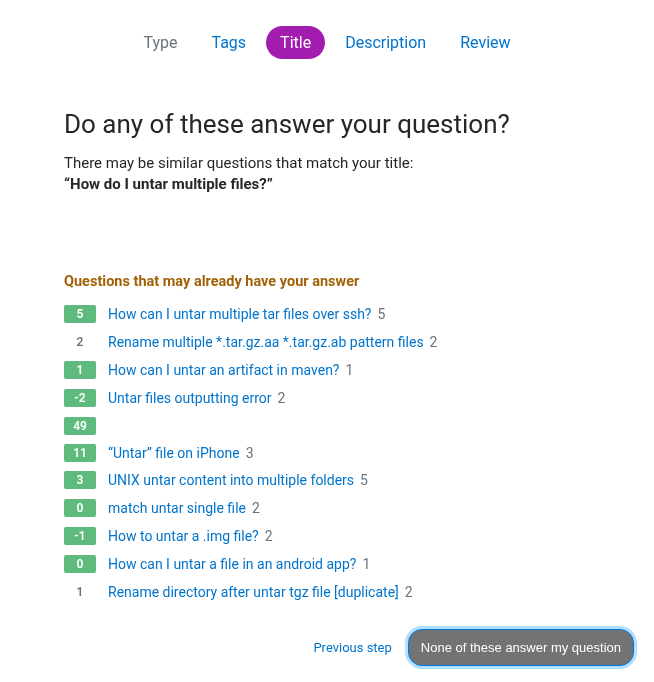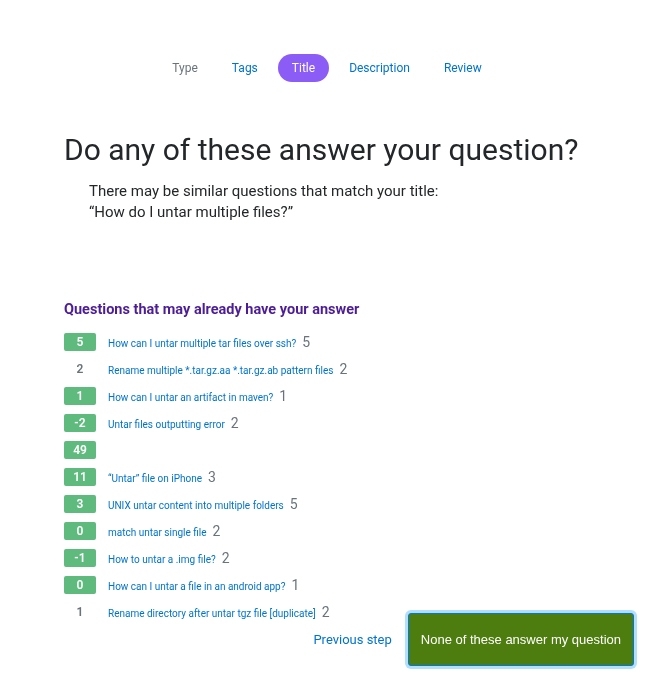--- a/index.html
+++ b/index.html
@@ -11,51 +11,49 @@
     height: 682px;
     overflow: hidden;
   }
   .tabs {
     display: flex;
     justify-content: center;
     gap: 6px;
     padding: 26px 0 10px 0;
   }
   .tab {
-    font-size: 12px;
+    font-size: 16px;
     padding: 7px 14px;
     border-radius: 999px;
     color: #0074cc;
     cursor: pointer;
-    margin-top: 28px;
   }
   .tab.disabled { color: #6a737c; cursor: default; }
-  .tab.active { background: #8b5cf6; color: #fff; text-align: right; }
+  .tab.active { background: #a21caf; color: #fff; text-align: right; }
   .main {
     padding: 40px 64px 0 64px;
   }
   h1.heading {
-    font-size: 30px;
+    font-size: 26px;
     font-weight: 400;
     margin-bottom: 14px;
     color: #242729;
   }
   .subtext {
     font-size: 15px;
     color: #242729;
     line-height: 1.4;
-    margin-left: 25px;
   }
-  .subtext .quote { font-weight: 400; }
+  .subtext .quote { font-weight: 700; }
   .section-title {
     font-size: 14.5px;
     font-weight: 700;
     margin-top: 78px;
     margin-bottom: 14px;
-    color: #4c1d95;
+    color: #a16207;
   }
   .list-wrapper {
     height: 306px;
     overflow-y: scroll;
     padding-right: 6px;
   }
   .list-wrapper::-webkit-scrollbar { width: 10px; }
   .list-wrapper::-webkit-scrollbar-track { background: transparent; }
   .list-wrapper::-webkit-scrollbar-thumb { background: #c4c8cc; border-radius: 5px; }
   .item {
@@ -72,21 +70,21 @@
     font-size: 12px;
     font-weight: 600;
     display: flex;
     align-items: center;
     justify-content: center;
     margin-top: 1px;
   }
   .score.answered { background: #5eba7d; color: #fff; }
   .score.unanswered { background: transparent; color: #6a737c; }
   .qtitle {
-    font-size: 10px;
+    font-size: 14px;
     color: #0074cc;
     text-decoration: none;
     line-height: 1.35;
     text-align: right;
   }
   .answers {
     font-size: 14px;
     color: #6a737c;
     margin-left: 6px;
   }
@@ -98,26 +96,26 @@
     display: flex;
     align-items: center;
     gap: 16px;
   }
   .prev {
     color: #0074cc;
     font-size: 13px;
     cursor: pointer;
   }
   .primary-btn {
-    background: #4d7c0f;
+    background: #737373;
     color: #fff;
     border: 1px solid #0077dd;
-    padding: 18px 12px;
+    padding: 10px 12px;
     font-size: 13px;
-    border-radius: 3px;
+    border-radius: 14px;
     cursor: pointer;
     box-shadow: 0 0 0 3px rgba(0,149,255,0.3);
   }
 </style>
 </head>
 <body>
 
 <div class="tabs">
   <div class="tab disabled">Type</div>
   <div class="tab">Tags</div>

